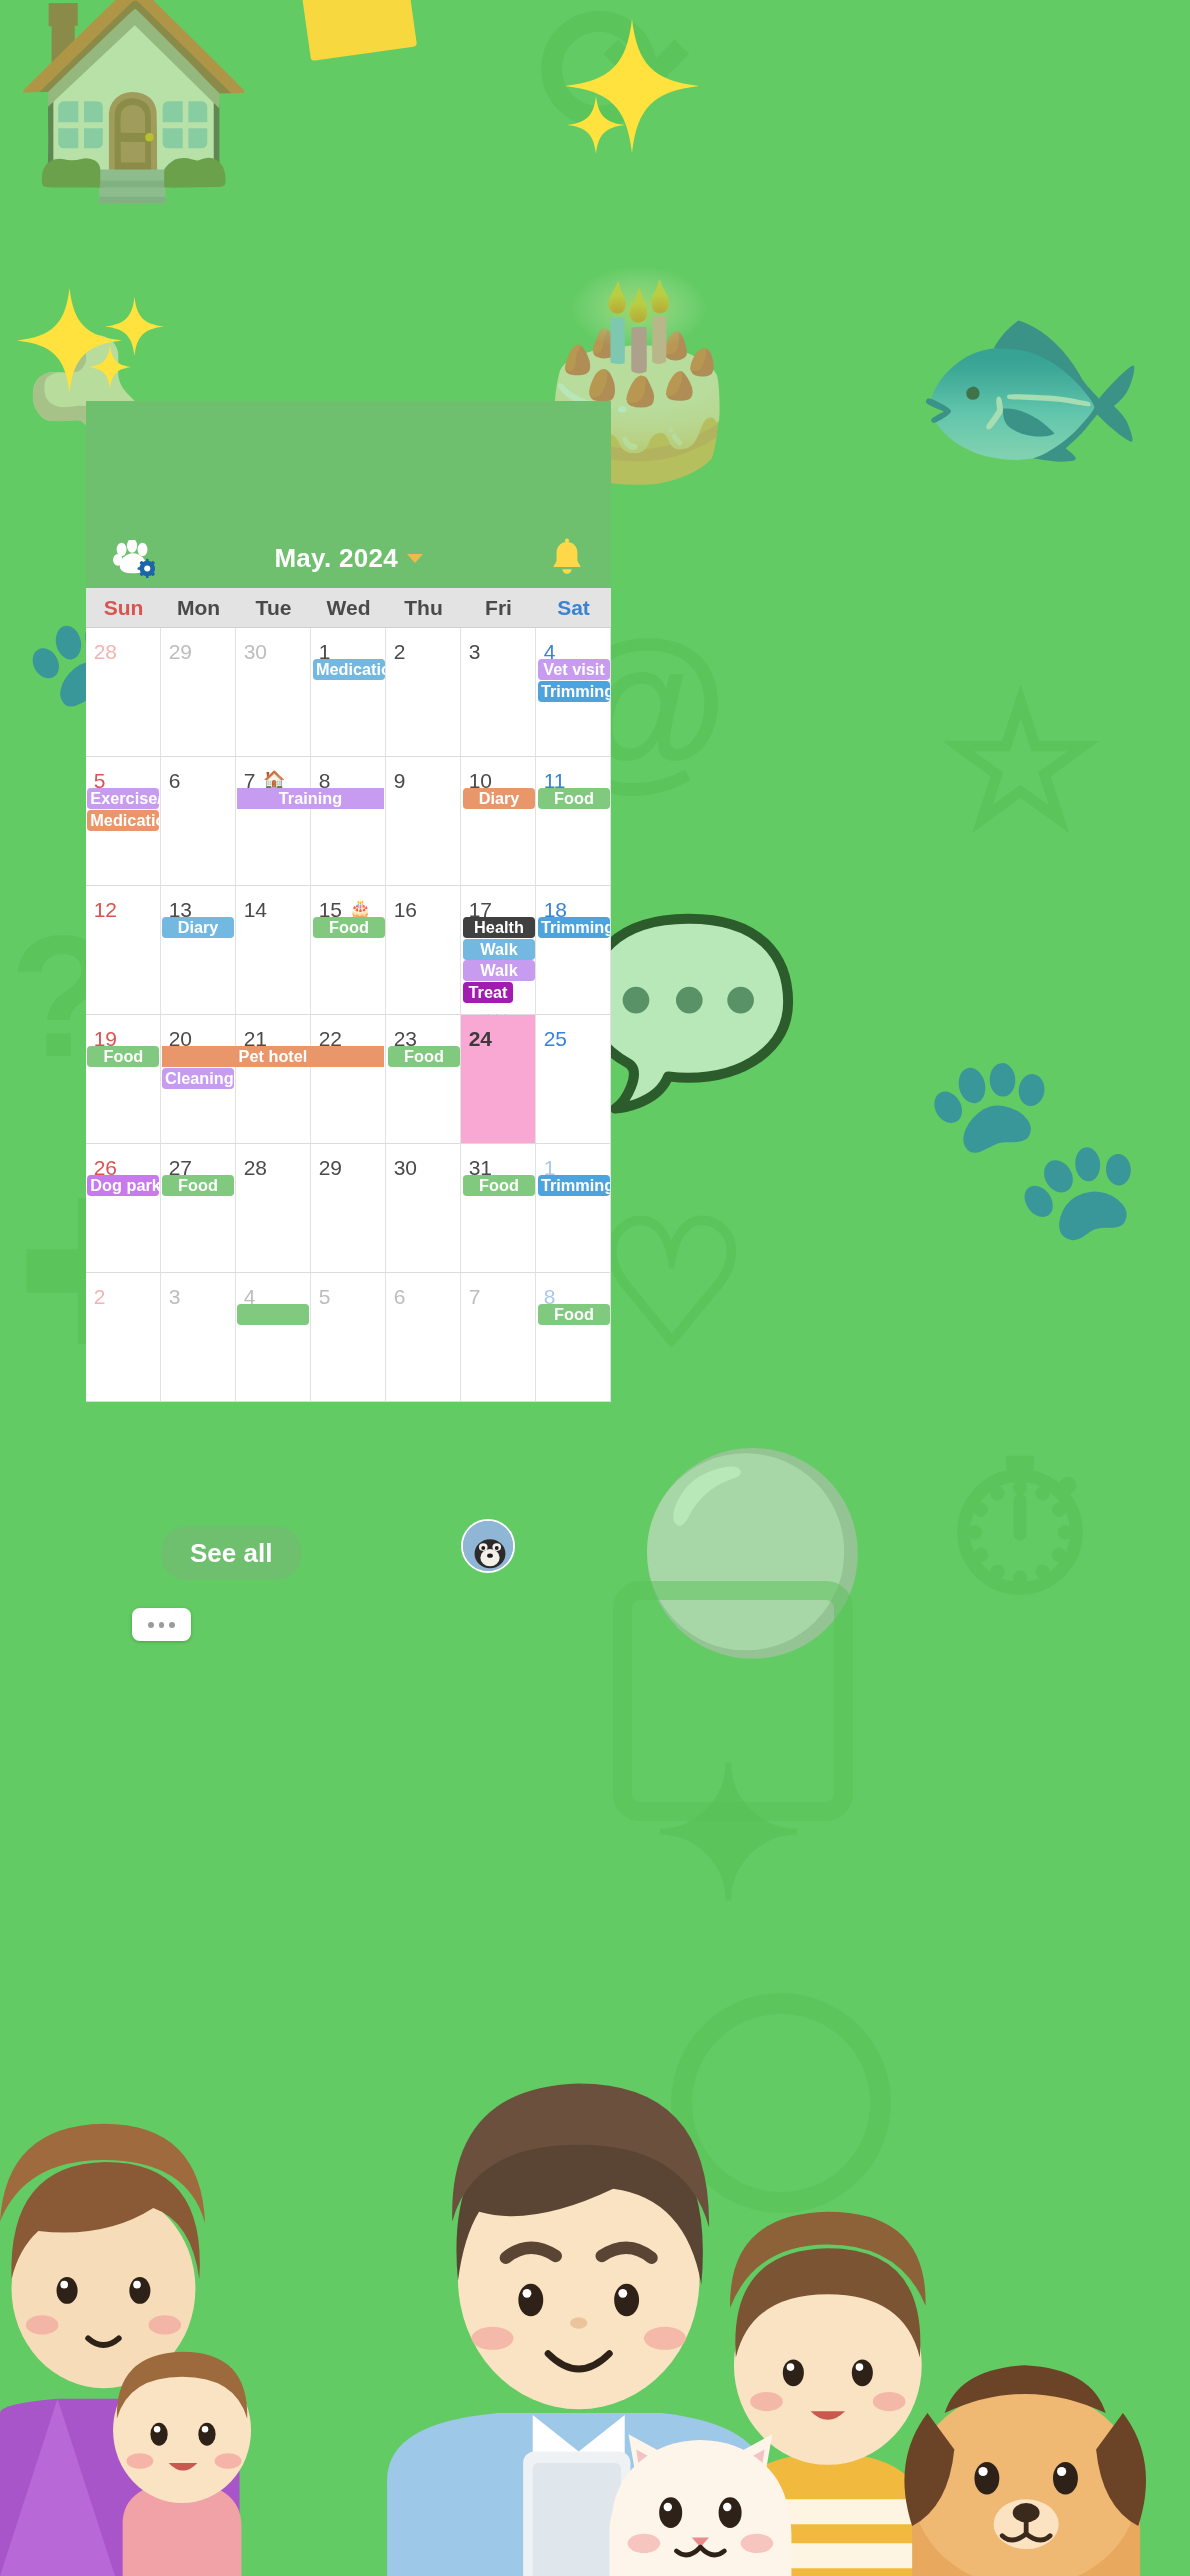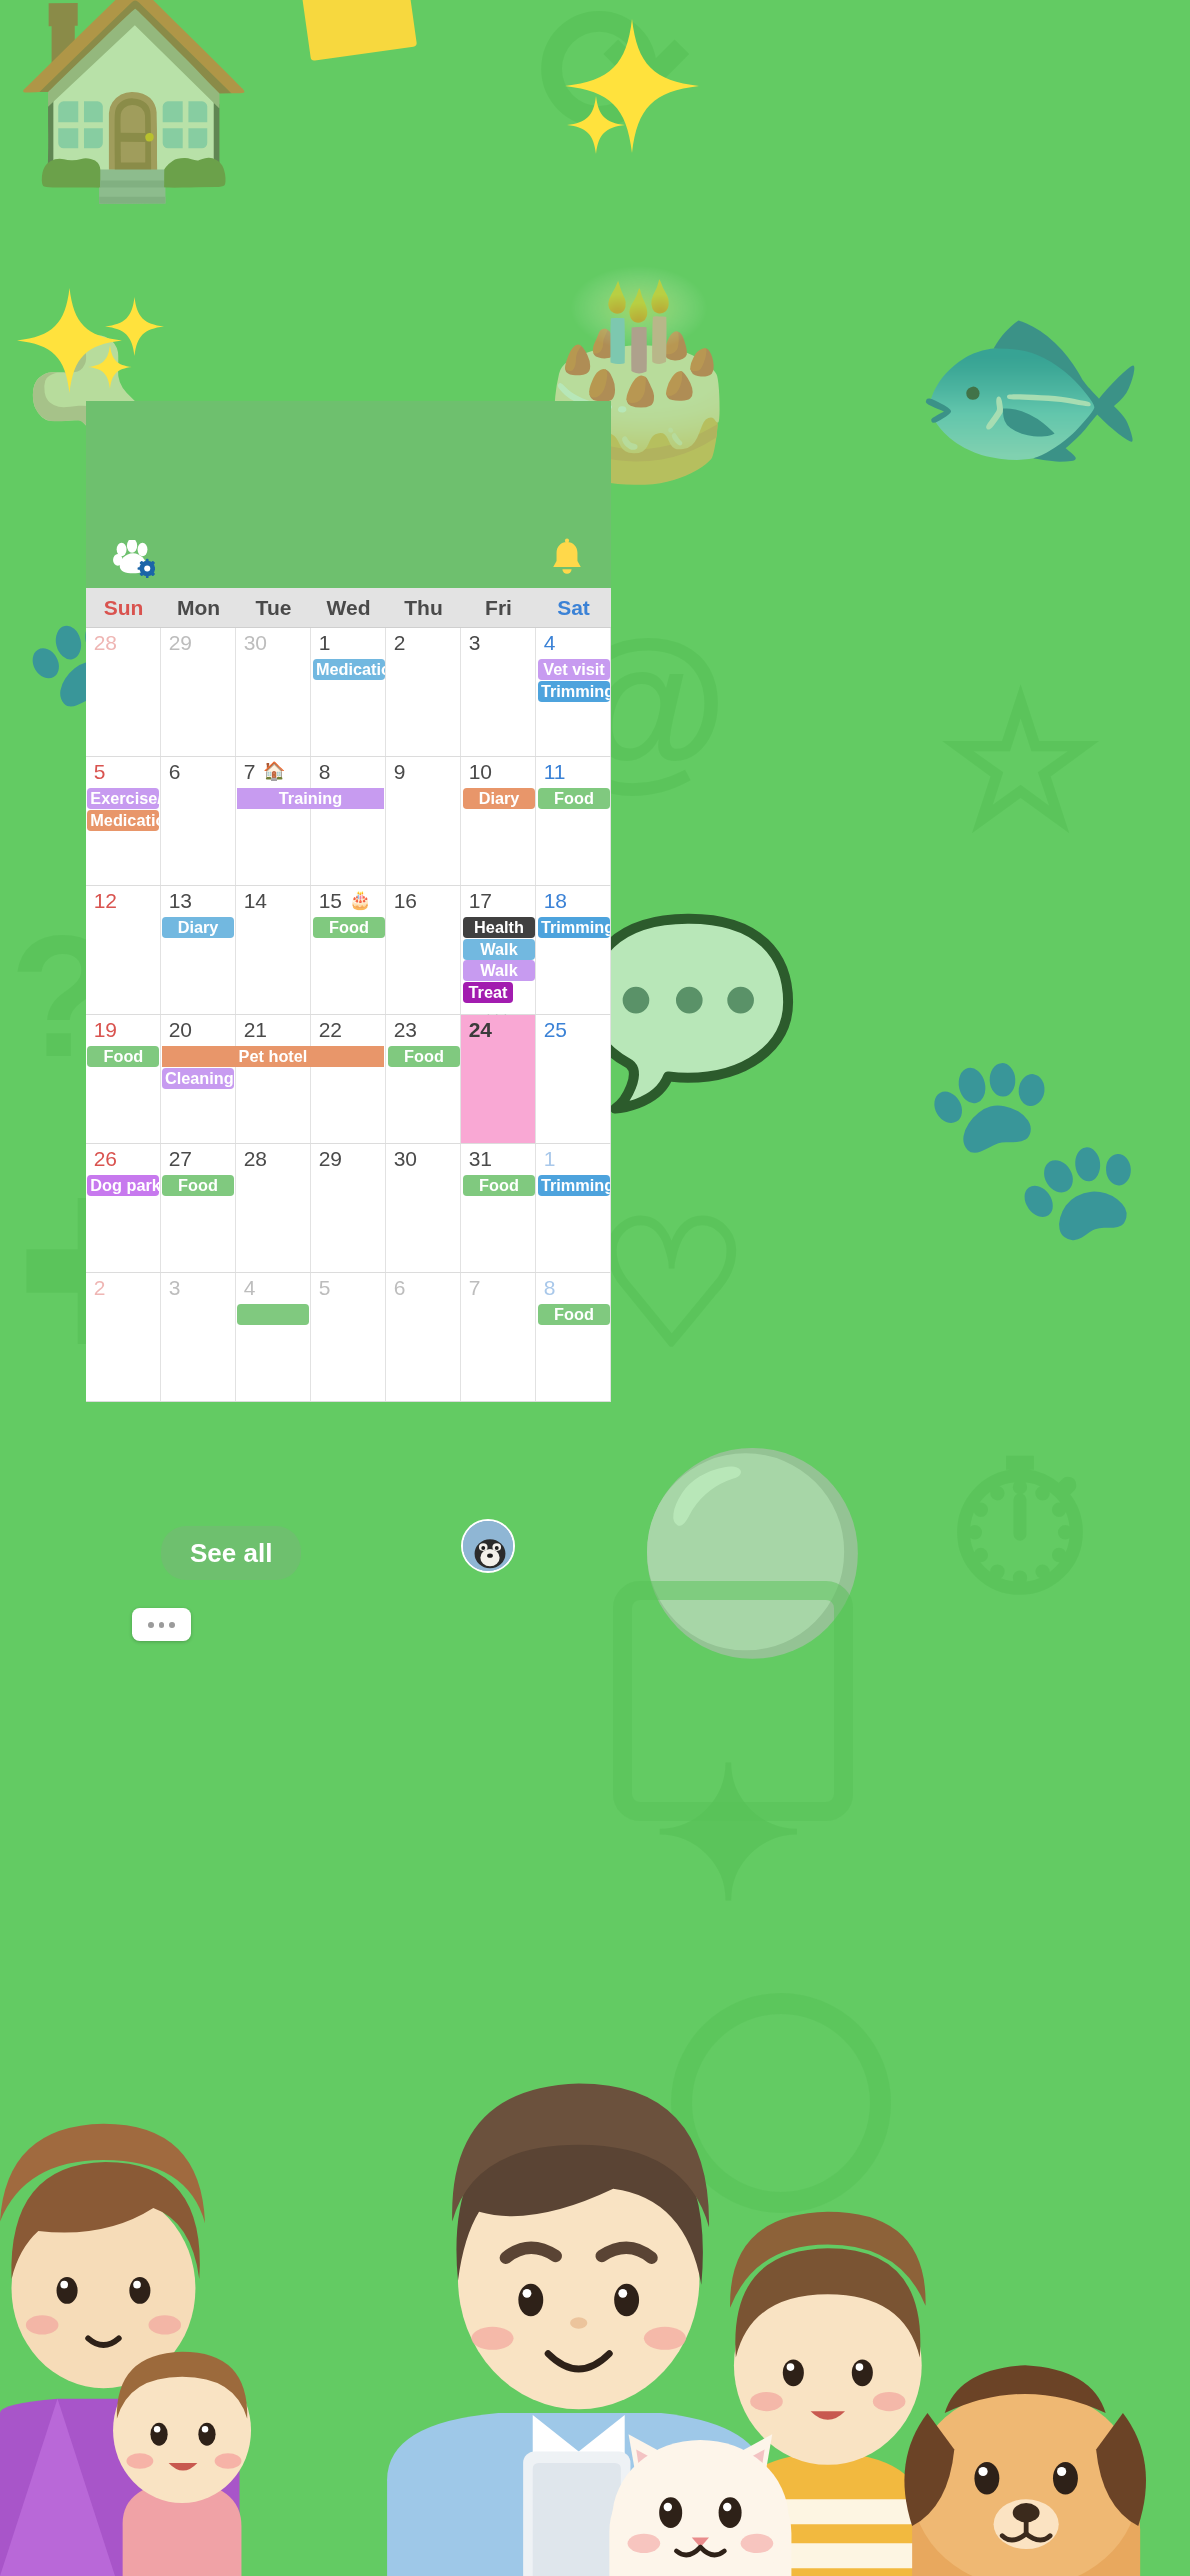--- a/index.html
+++ b/index.html
@@ -170,21 +170,21 @@
   .week {
     display: grid;
     grid-template-columns: repeat(7, 1fr);
     height: 129px;
     position: relative;
     border-bottom: 1px solid #dcdcdc;
   }
   .cell {
     position: relative;
     border-right: 1px solid #e2e2e2;
-    padding-top: 2px;
+    padding-top: 11px;
     background: #fff;
     overflow: hidden;
   }
   .cell:last-child { border-right: none; }
   .cell.today { background: #f9a8d4; }
   .daynum {
     font-size: 21px;
     color: #4a4a4a;
     padding-left: 7.7px;
     line-height: 1.25;
@@ -330,20 +330,23 @@
             <rect x="0.4" y="0.4" width="3.6" height="3.6" rx="1" transform="rotate(-45 2.2 2.2)"></rect>
             <rect x="12" y="12" width="3.6" height="3.6" rx="1" transform="rotate(-45 13.8 13.8)"></rect>
             <rect x="12" y="0.4" width="3.6" height="3.6" rx="1" transform="rotate(45 13.8 2.2)"></rect>
             <rect x="0.4" y="12" width="3.6" height="3.6" rx="1" transform="rotate(45 2.2 13.8)"></rect>
           </g>
           <circle cx="8" cy="8" r="3.2" fill="#ffffff"></circle>
         </g>
       </svg>
     </div>
 
+    <div class="month-wrap">
+      <span class="month-label">May. 2024</span><span class="caret"></span>
+    </div>
 
     <div class="bell">
       <svg viewBox="0 0 40 44" width="38" height="42">
         <path d="M20 4 C13.5 4 9 9 9 15.5 V24 L5.5 30.5 H34.5 L31 24 V15.5 C31 9 26.5 4 20 4 Z" fill="#ffd84a"></path>
         <rect x="17.8" y="0.5" width="4.4" height="4.6" rx="2.2" fill="#ffd84a"></rect>
         <path d="M15.2 32.8 H24.8 A4.8 4.8 0 0 1 15.2 32.8 Z" fill="#ffd84a"></path>
       </svg>
     </div>
   </div>
 

